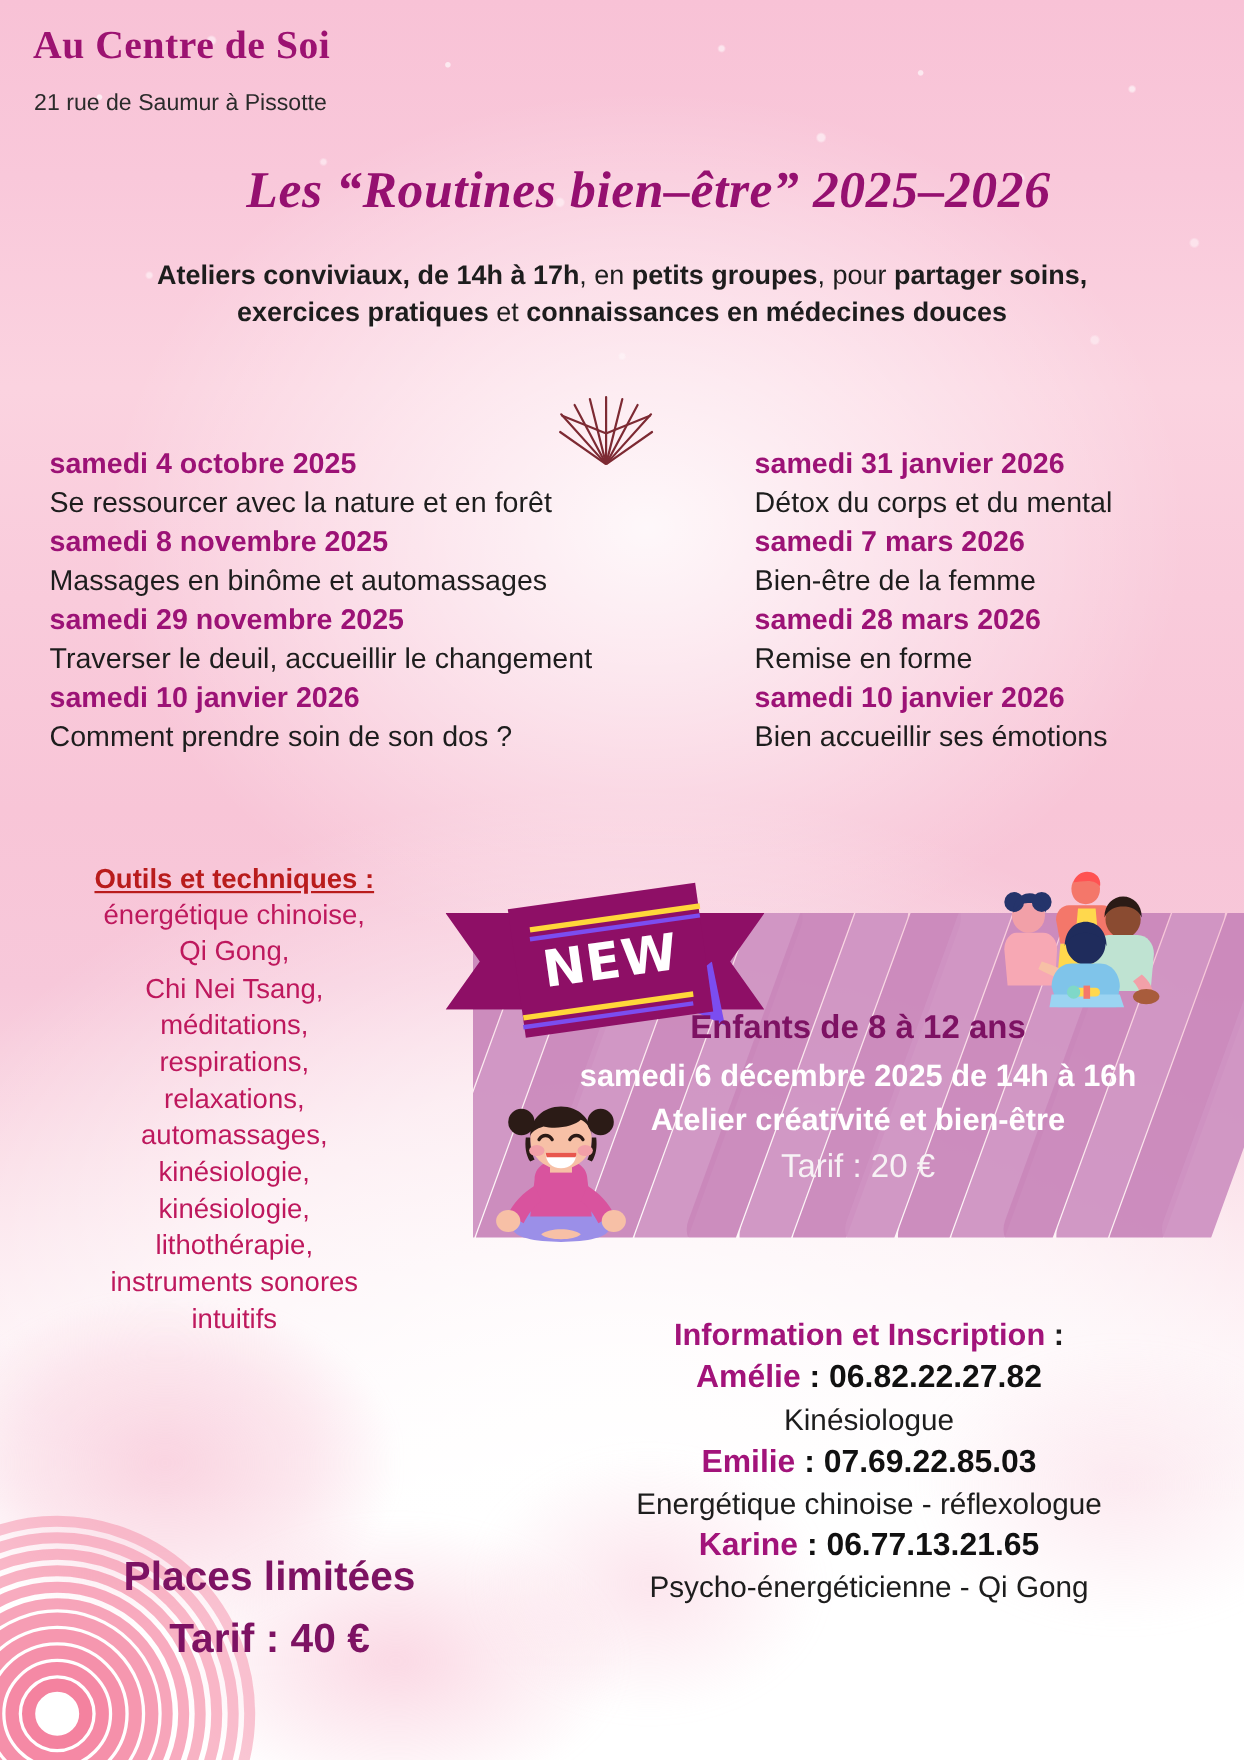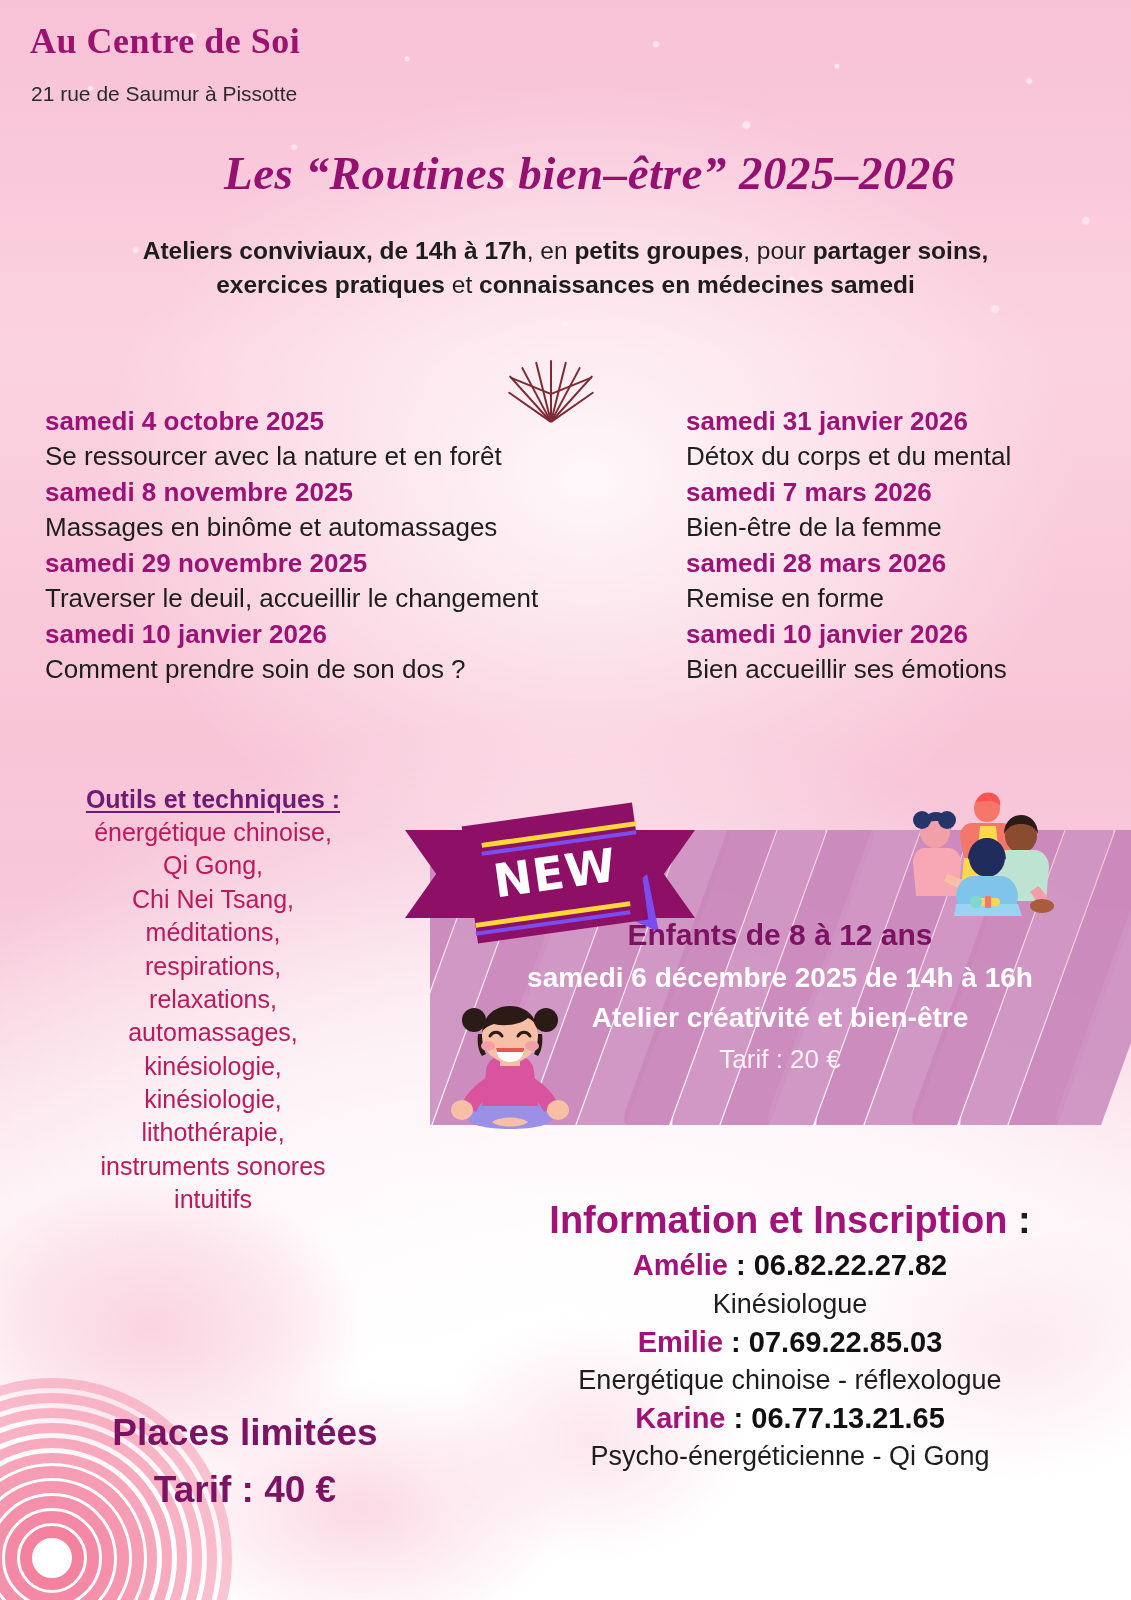--- a/index.html
+++ b/index.html
@@ -137,21 +137,21 @@
   .s-date {
     font-size:26px; font-weight:700; color:#9c1276; line-height:1.33;
   }
   .s-topic {
     font-size:26px; color:#1d1d1d; line-height:1.33; margin-bottom:2px;
   }
 
   
   .tools { position:absolute; left:38px; top:785px; width:350px; text-align:center; }
   .tools-h {
-    font-size:25px; font-weight:700; color:#701a75;
+    font-size:25px; font-weight:700; color:#b91c1c;
     text-decoration: underline; text-underline-offset:3px;
     margin-bottom:2px;
   }
   .tools-item { font-size:25px; color:#be185d; line-height:1.335; }
 
   
   .brush-band {
     position:absolute; left:430px; top:830px; width:720px; height:295px;
     overflow:hidden;
   }
@@ -172,21 +172,21 @@
   .kids-date {
     position:absolute; left:430px; top:962px; width:700px;
     text-align:center; font-size:28px; font-weight:700; color:#ffffff;
   }
   .kids-sub {
     position:absolute; left:430px; top:1002px; width:700px;
     text-align:center; font-size:28px; font-weight:700; color:#ffffff;
   }
   .kids-price {
     position:absolute; left:430px; top:1044px; width:700px;
-    text-align:center; font-size:26px; color:#f7f2f5;
+    text-align:center; font-size:30px; color:#f7f2f5;
   }
 
   
   .ribbon { position:absolute; left:405px; top:808px; width:290px; height:135px; }
   .rib-tail {
     position:absolute; top:22px; width:120px; height:88px;
     background:#8e0f66;
   }
   .rib-tail.left { left:0; clip-path: polygon(0 0, 100% 0, 100% 100%, 0 100%, 26% 50%); }
   .rib-tail.right { right:0; clip-path: polygon(0 0, 100% 0, 74% 50%, 100% 100%, 0 100%); }
@@ -213,21 +213,21 @@
     transform: rotate(-8deg);
     font-family:"DejaVu Sans", sans-serif;
   }
 
   
   .kids-illu { position:absolute; left:890px; top:786px; width:175px; height:130px; }
   .meditate-illu { position:absolute; left:440px; top:1000px; width:140px; height:145px; }
 
   
   .contact { position:absolute; left:460px; top:1196px; width:660px; text-align:center; }
-  .contact-h { font-size:38px; font-weight:700; color:#a2137a; line-height:1.3; }
+  .contact-h { font-size:28px; font-weight:700; color:#a2137a; line-height:1.3; }
   .contact-h .plain { color:#1d1d1d; font-weight:700; }
   .c-name { font-size:29px; font-weight:700; color:#a2137a; line-height:1.42; }
   .c-name .num { color:#111; }
   .c-name .colon { color:#111; }
   .c-role { font-size:27px; color:#1d1d1d; line-height:1.3; }
 
   
   .places {
     position:absolute; left:60px; top:1404px; width:370px; text-align:center;
     font-size:37px; font-weight:700; color:#7d1263; line-height:1.55;
@@ -258,21 +258,21 @@
       <div class="r" style="width: 310px; height: 310px; border-width: 10px; opacity: 0.51;"></div>
       <div class="r" style="width: 340px; height: 340px; border-width: 10px; opacity: 0.45;"></div>
     </div>
 
   <div class="brand">Au Centre de Soi</div>
   <div class="brand-sub">21 rue de Saumur à Pissotte</div>
   <div class="title">Les “Routines bien–être” 2025–2026</div>
 
   <div class="lede">
     <div><b>Ateliers conviviaux, de 14h à 17h</b><span>, en </span><b>petits groupes</b><span>, pour </span><b>partager soins,</b></div>
-    <div><b>exercices pratiques</b><span> et </span><b>connaissances en médecines samedi</b></div>
+    <div><b>exercices pratiques</b><span> et </span><b>connaissances en médecines douces</b></div>
   </div>
 
   <div class="rays" id="rays">
       <span style="height: 44px; transform: rotate(-68deg); bottom: 28px;"></span>
       <span style="height: 52px; transform: rotate(-55deg); bottom: 0px;"></span>
       <span style="height: 62px; transform: rotate(-42deg); bottom: 0px;"></span>
       <span style="height: 62px; transform: rotate(-28deg); bottom: 0px;"></span>
       <span style="height: 62px; transform: rotate(-14deg); bottom: 0px;"></span>
       <span style="height: 62px; transform: rotate(0deg); bottom: 0px;"></span>
       <span style="height: 62px; transform: rotate(14deg); bottom: 0px;"></span>

